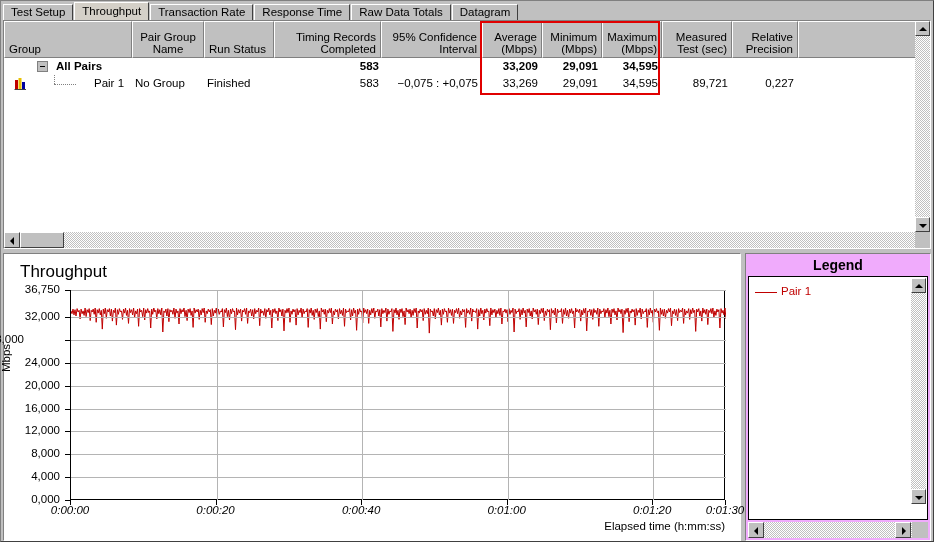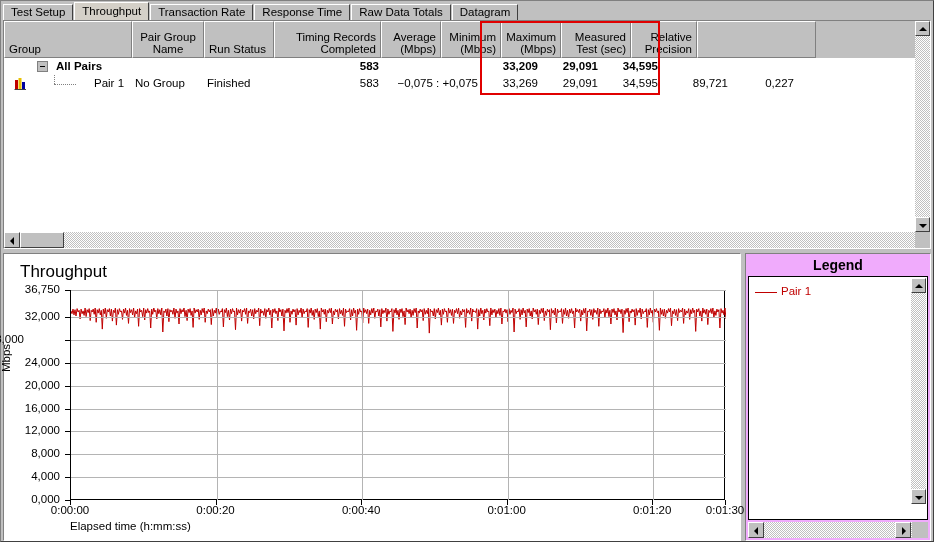--- a/index.html
+++ b/index.html
@@ -87,25 +87,25 @@
         background:#fff;border-left:1px solid #000;border-bottom:1px solid #000;
         box-sizing:border-box;}
   .gl{position:absolute;left:0;width:655px;height:1px;background:#b4b4b4;}
   .gv{position:absolute;top:0;width:1px;height:210px;background:#b4b4b4;}
   .topline{position:absolute;left:0;top:0;width:655px;height:1px;background:#000;}
   .rightline{position:absolute;right:0;top:0;width:1px;height:210px;background:#000;}
   .ytick{position:absolute;right:3px;font-size:11.5px;text-align:right;
          transform:translateY(-7px);white-space:nowrap;}
   .ytickmark{position:absolute;left:61px;width:5px;height:1px;background:#000;}
   .xtick{position:absolute;top:250px;font-size:11.5px;text-align:center;
-         transform:translateX(-50%);white-space:nowrap;}
+         transform:translateX(-50%);white-space:nowrap;font-style:italic;}
   .xtickmark{position:absolute;top:246px;width:1px;height:5px;background:#000;}
   .ylabel{position:absolute;left:-4px;top:118px;font-size:11.5px;
      transform:rotate(-90deg);transform-origin:left top;white-space:nowrap;}
-  .xlabel{position:absolute;left:66px;top:266px;width:655px;text-align:left;
+  .xlabel{position:absolute;left:66px;top:266px;width:655px;text-align:right;
      font-size:11.5px;}
 
   
   .legendpanel{position:absolute;left:744px;top:252px;width:186px;height:288px;
      background:#f0abfc;box-sizing:border-box;
      border-left:1px solid #808080;border-top:1px solid #808080;
      border-right:1px solid #ffffff;border-bottom:1px solid #ffffff;}
   .legendtitle{position:absolute;left:0;top:3px;width:184px;text-align:center;
      font-size:14px;font-weight:bold;}
   .legendbox{position:absolute;left:2px;top:22px;width:180px;height:244px;
@@ -143,20 +143,24 @@
       <div class="hcell l" style="width:72px;align-items:center;flex-direction:column;justify-content:flex-end">
         <span>Pair Group</span>
         <span>Name</span>
       </div>
       <div class="hcell l" style="width:70px">
         <span>Run Status</span>
       </div>
       <div class="hcell r" style="width:107px;align-items:flex-start;flex-direction:column;justify-content:flex-end;text-align:right">
         <span style="width:100%;text-align:right">Timing Records</span>
         <span style="width:100%;text-align:right">Completed</span>
+      </div>
+      <div class="hcell r" style="width:101px;align-items:flex-start;flex-direction:column;justify-content:flex-end;text-align:right">
+        <span style="width:100%;text-align:right">95% Confidence</span>
+        <span style="width:100%;text-align:right">Interval</span>
       </div>
       <div class="hcell r" style="width:60px;align-items:flex-start;flex-direction:column;justify-content:flex-end;text-align:right">
         <span style="width:100%;text-align:right">Average</span>
         <span style="width:100%;text-align:right">(Mbps)</span>
       </div>
       <div class="hcell r" style="width:60px;align-items:flex-start;flex-direction:column;justify-content:flex-end;text-align:right">
         <span style="width:100%;text-align:right">Minimum</span>
         <span style="width:100%;text-align:right">(Mbps)</span>
       </div>
       <div class="hcell r" style="width:60px;align-items:flex-start;flex-direction:column;justify-content:flex-end;text-align:right">

